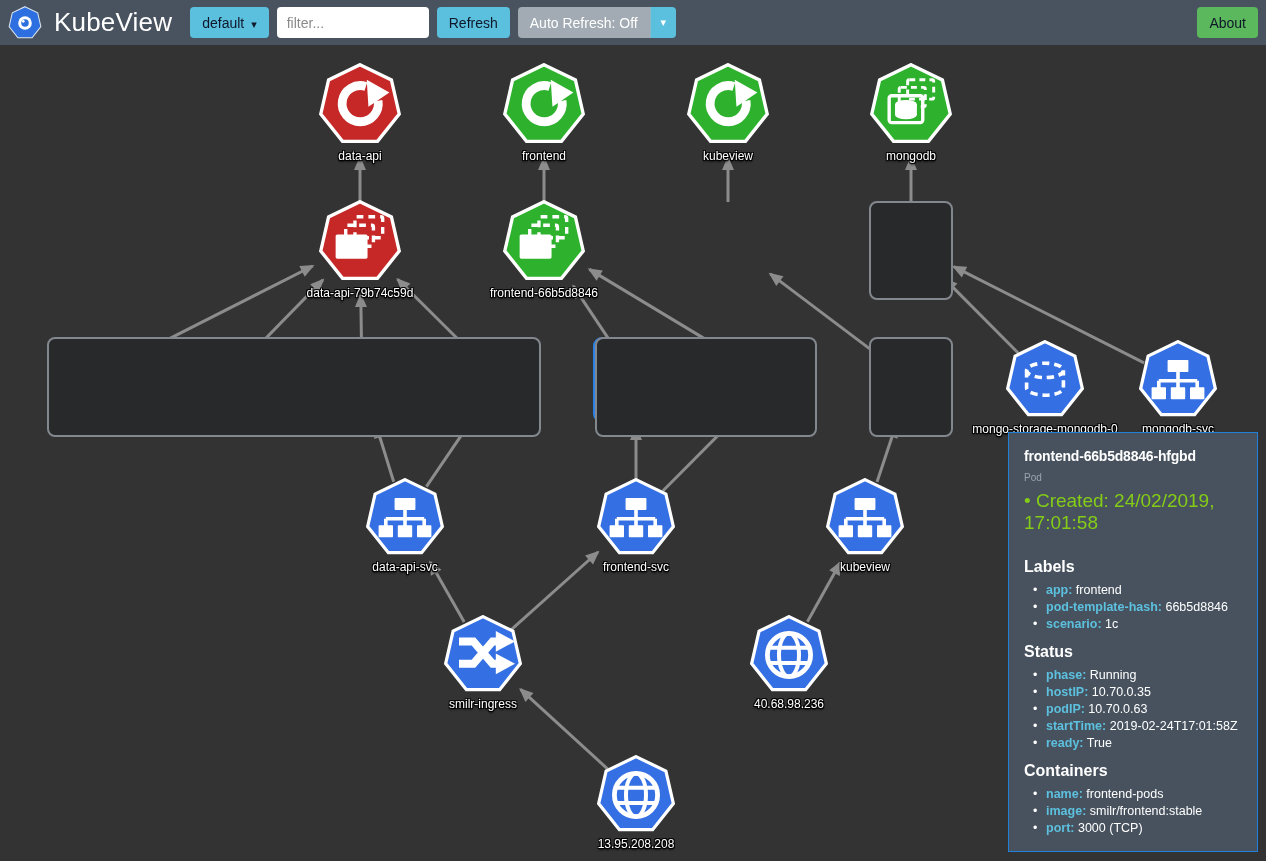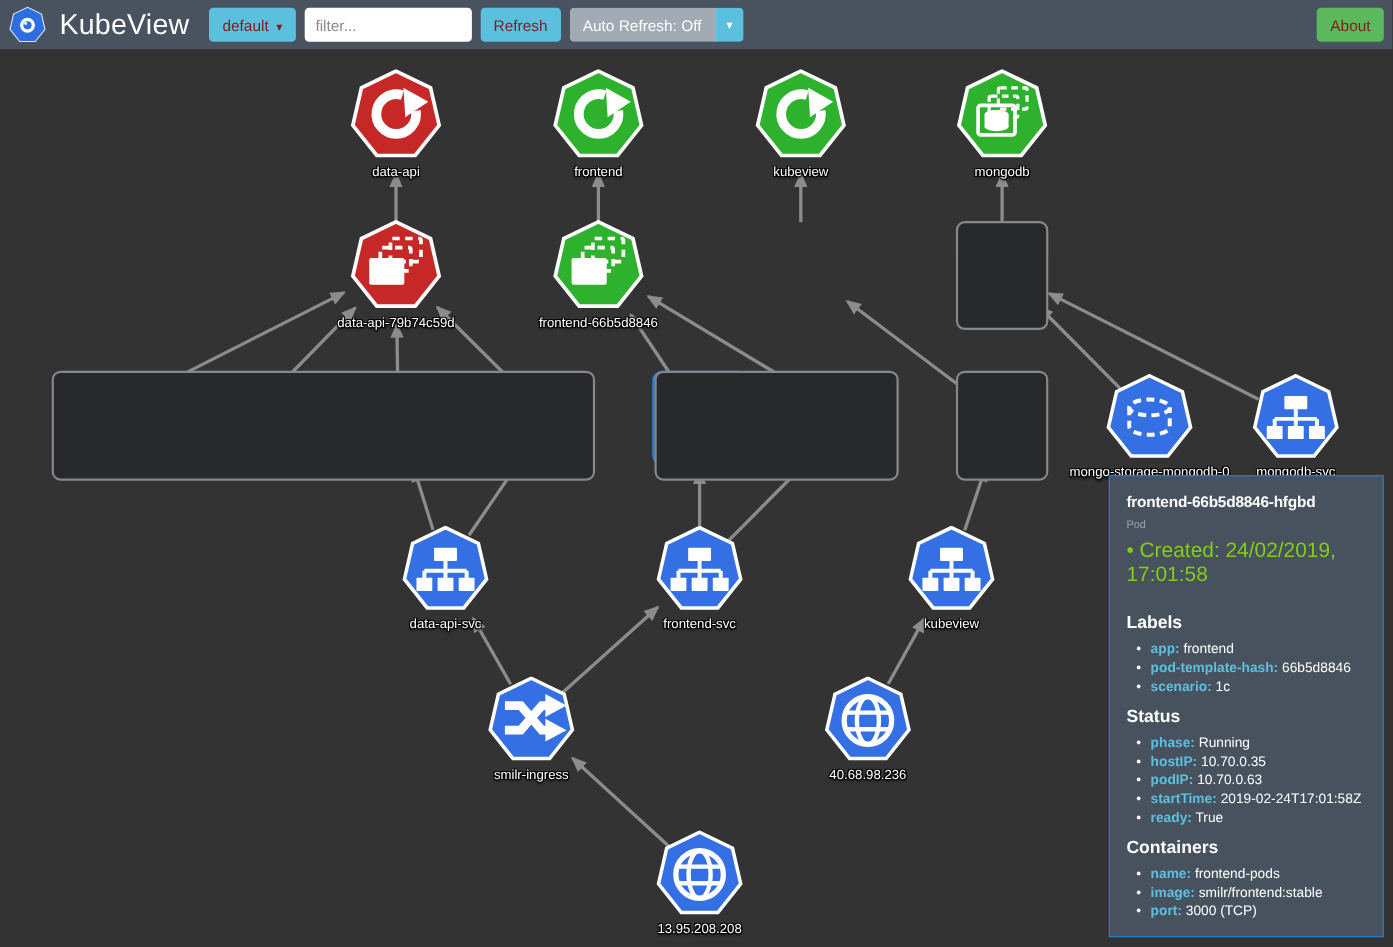--- a/index.html
+++ b/index.html
@@ -6,21 +6,21 @@
   html,body { width:1266px; height:861px; overflow:hidden;
     font-family:"Liberation Sans","DejaVu Sans",sans-serif; background:#333; }
 
   
   .navbar { height:45px; background:#48535f; display:flex; align-items:center;
     padding:0 8px; gap:8px; }
   .brand-logo { width:34px; height:34px; flex:0 0 auto; }
   .brand-title { color:#fff; font-size:26px; font-weight:500; letter-spacing:.2px;
     margin:0 10px 0 4px; }
   .btn { border:none; border-radius:4px; height:31px; padding:0 12px; font-size:14px;
-    color:#7f1d1d; cursor:pointer; font-family:inherit; }
+    color:#0f172a; cursor:pointer; font-family:inherit; }
   .btn-info { background:#5bc0de; }
   .btn-success { background:#5cb85c; }
   .filter-input { height:31px; width:152px; border:none; border-radius:4px;
     padding:0 10px; font-size:14px; font-family:inherit; color:#333; }
   .filter-input::placeholder { color:#8a8a8a; }
   .split-btn { display:flex; height:31px; border-radius:4px; overflow:hidden; }
   .split-main { background:#a2abb3; color:#fff; font-size:14px; display:flex;
     align-items:center; padding:0 12px; border:none; font-family:inherit; cursor:pointer; }
   .split-caret { background:#5bc0de; color:#fff; width:26px; border:none;
     border-left:1px solid #8fb8c6; font-size:11px; cursor:pointer; }

